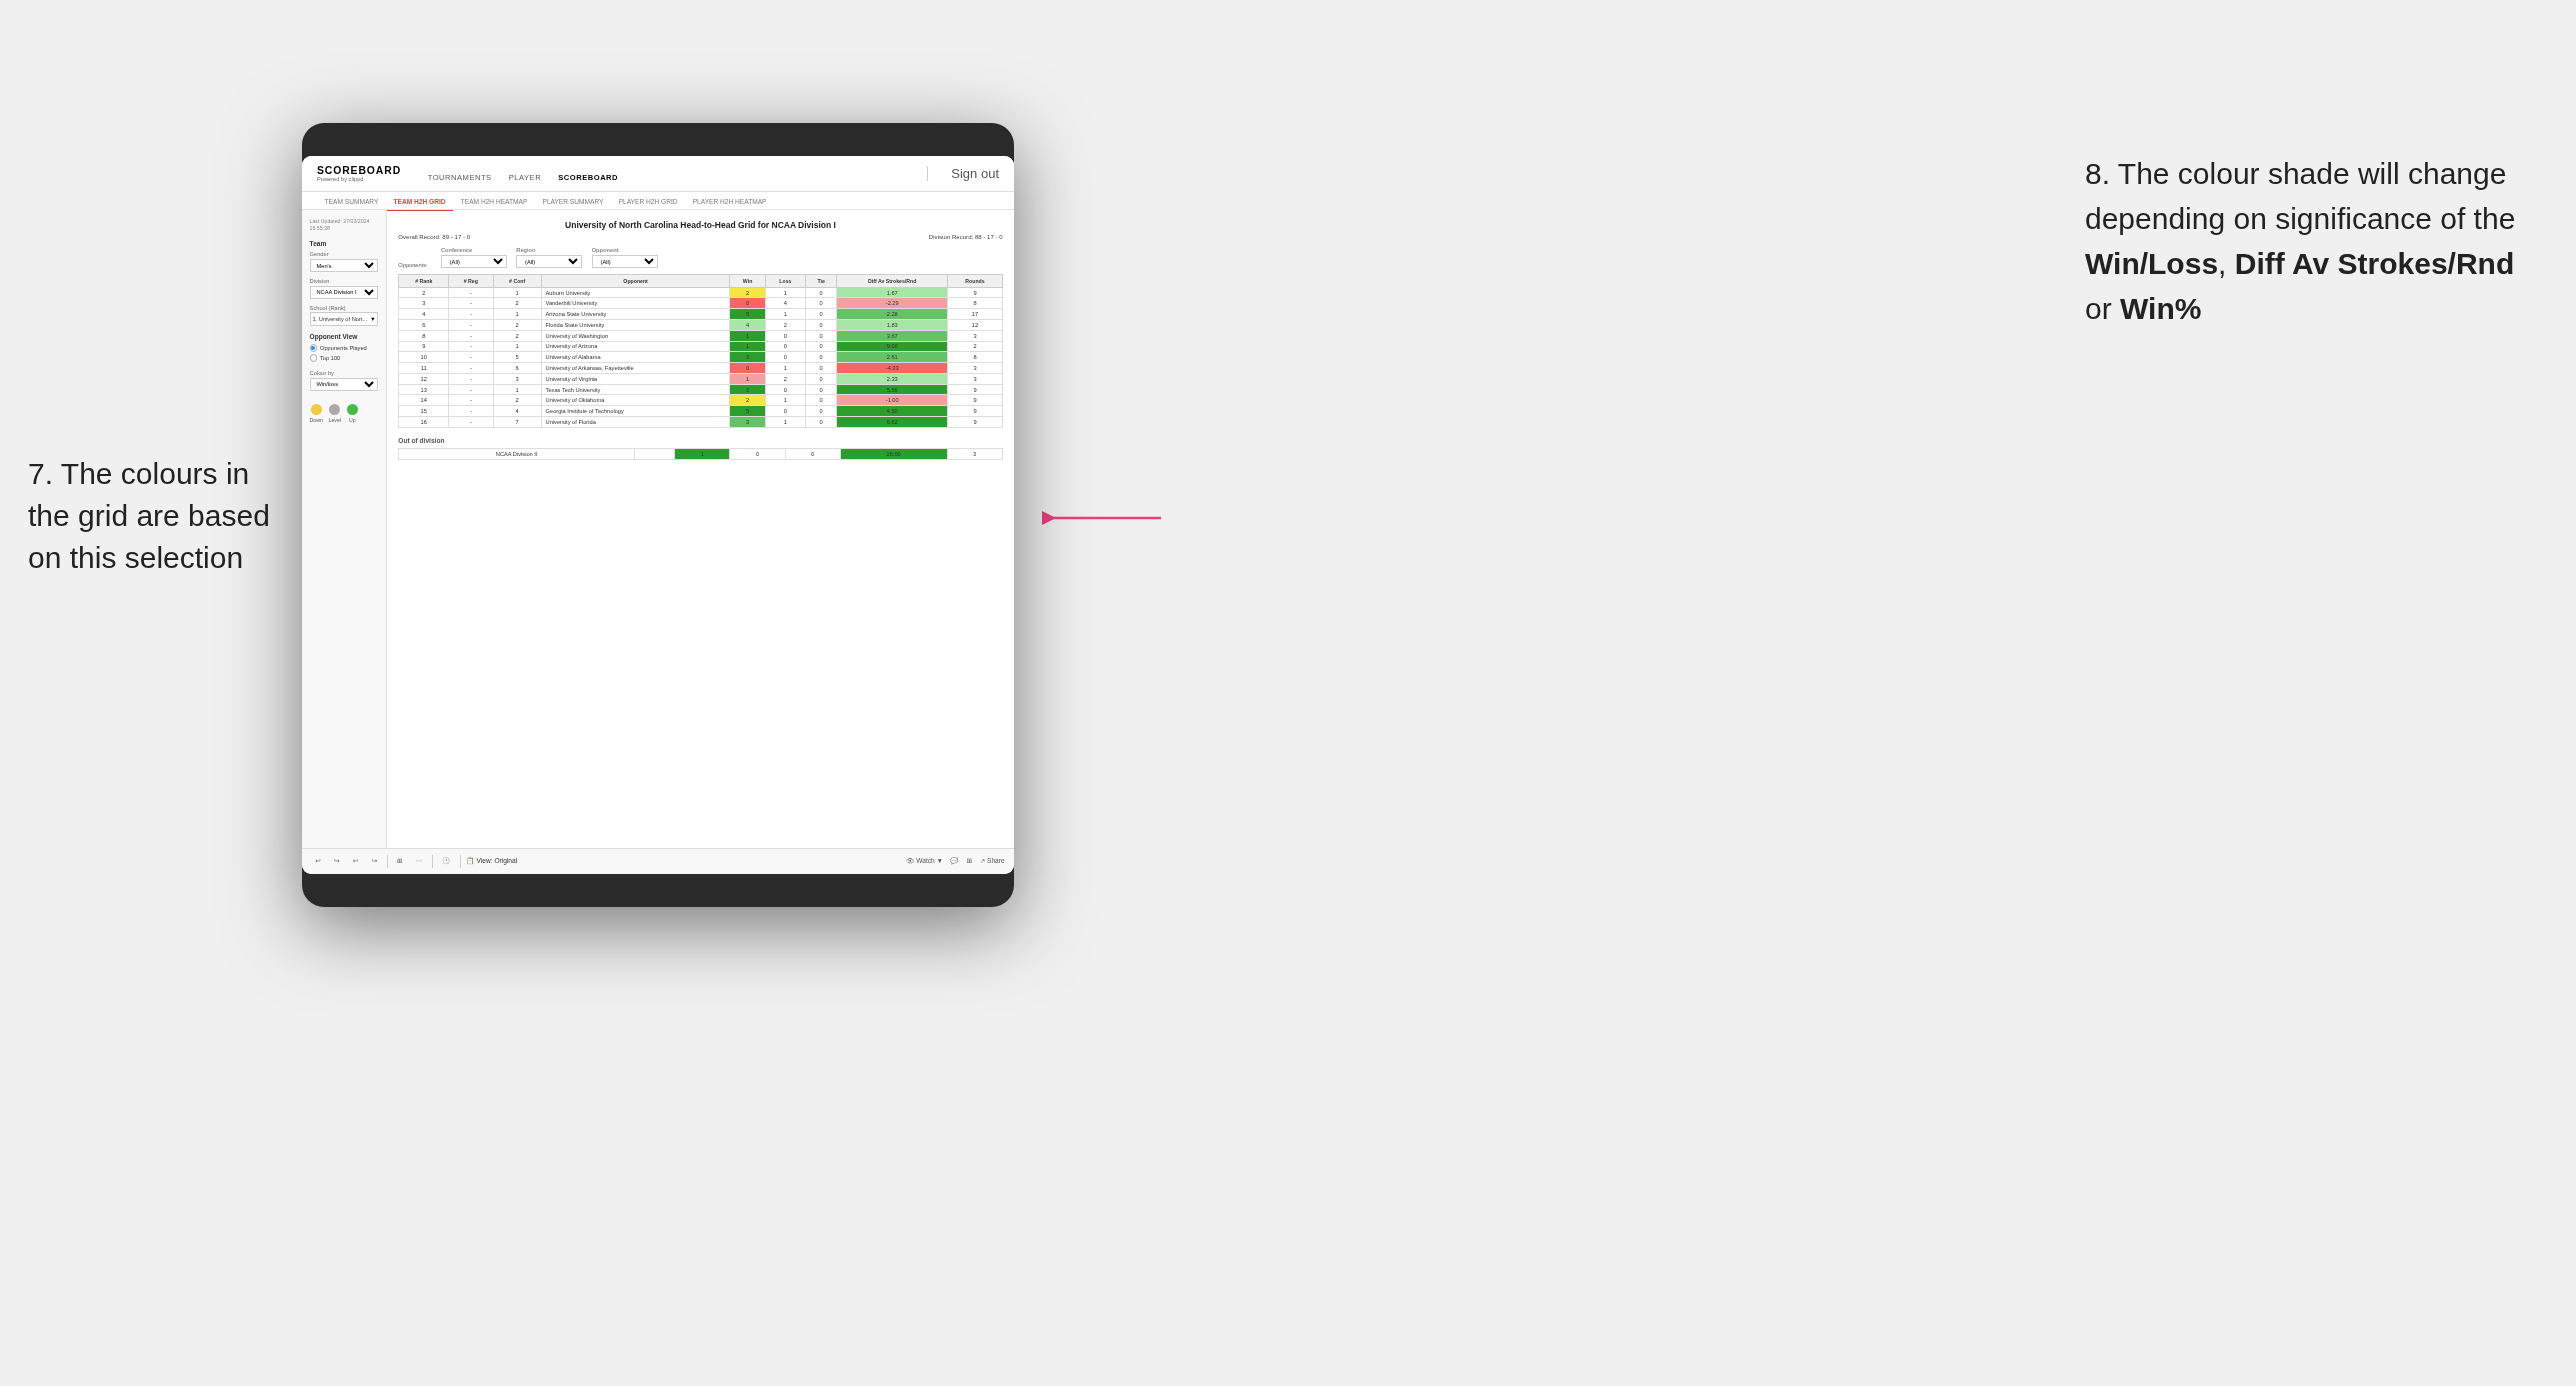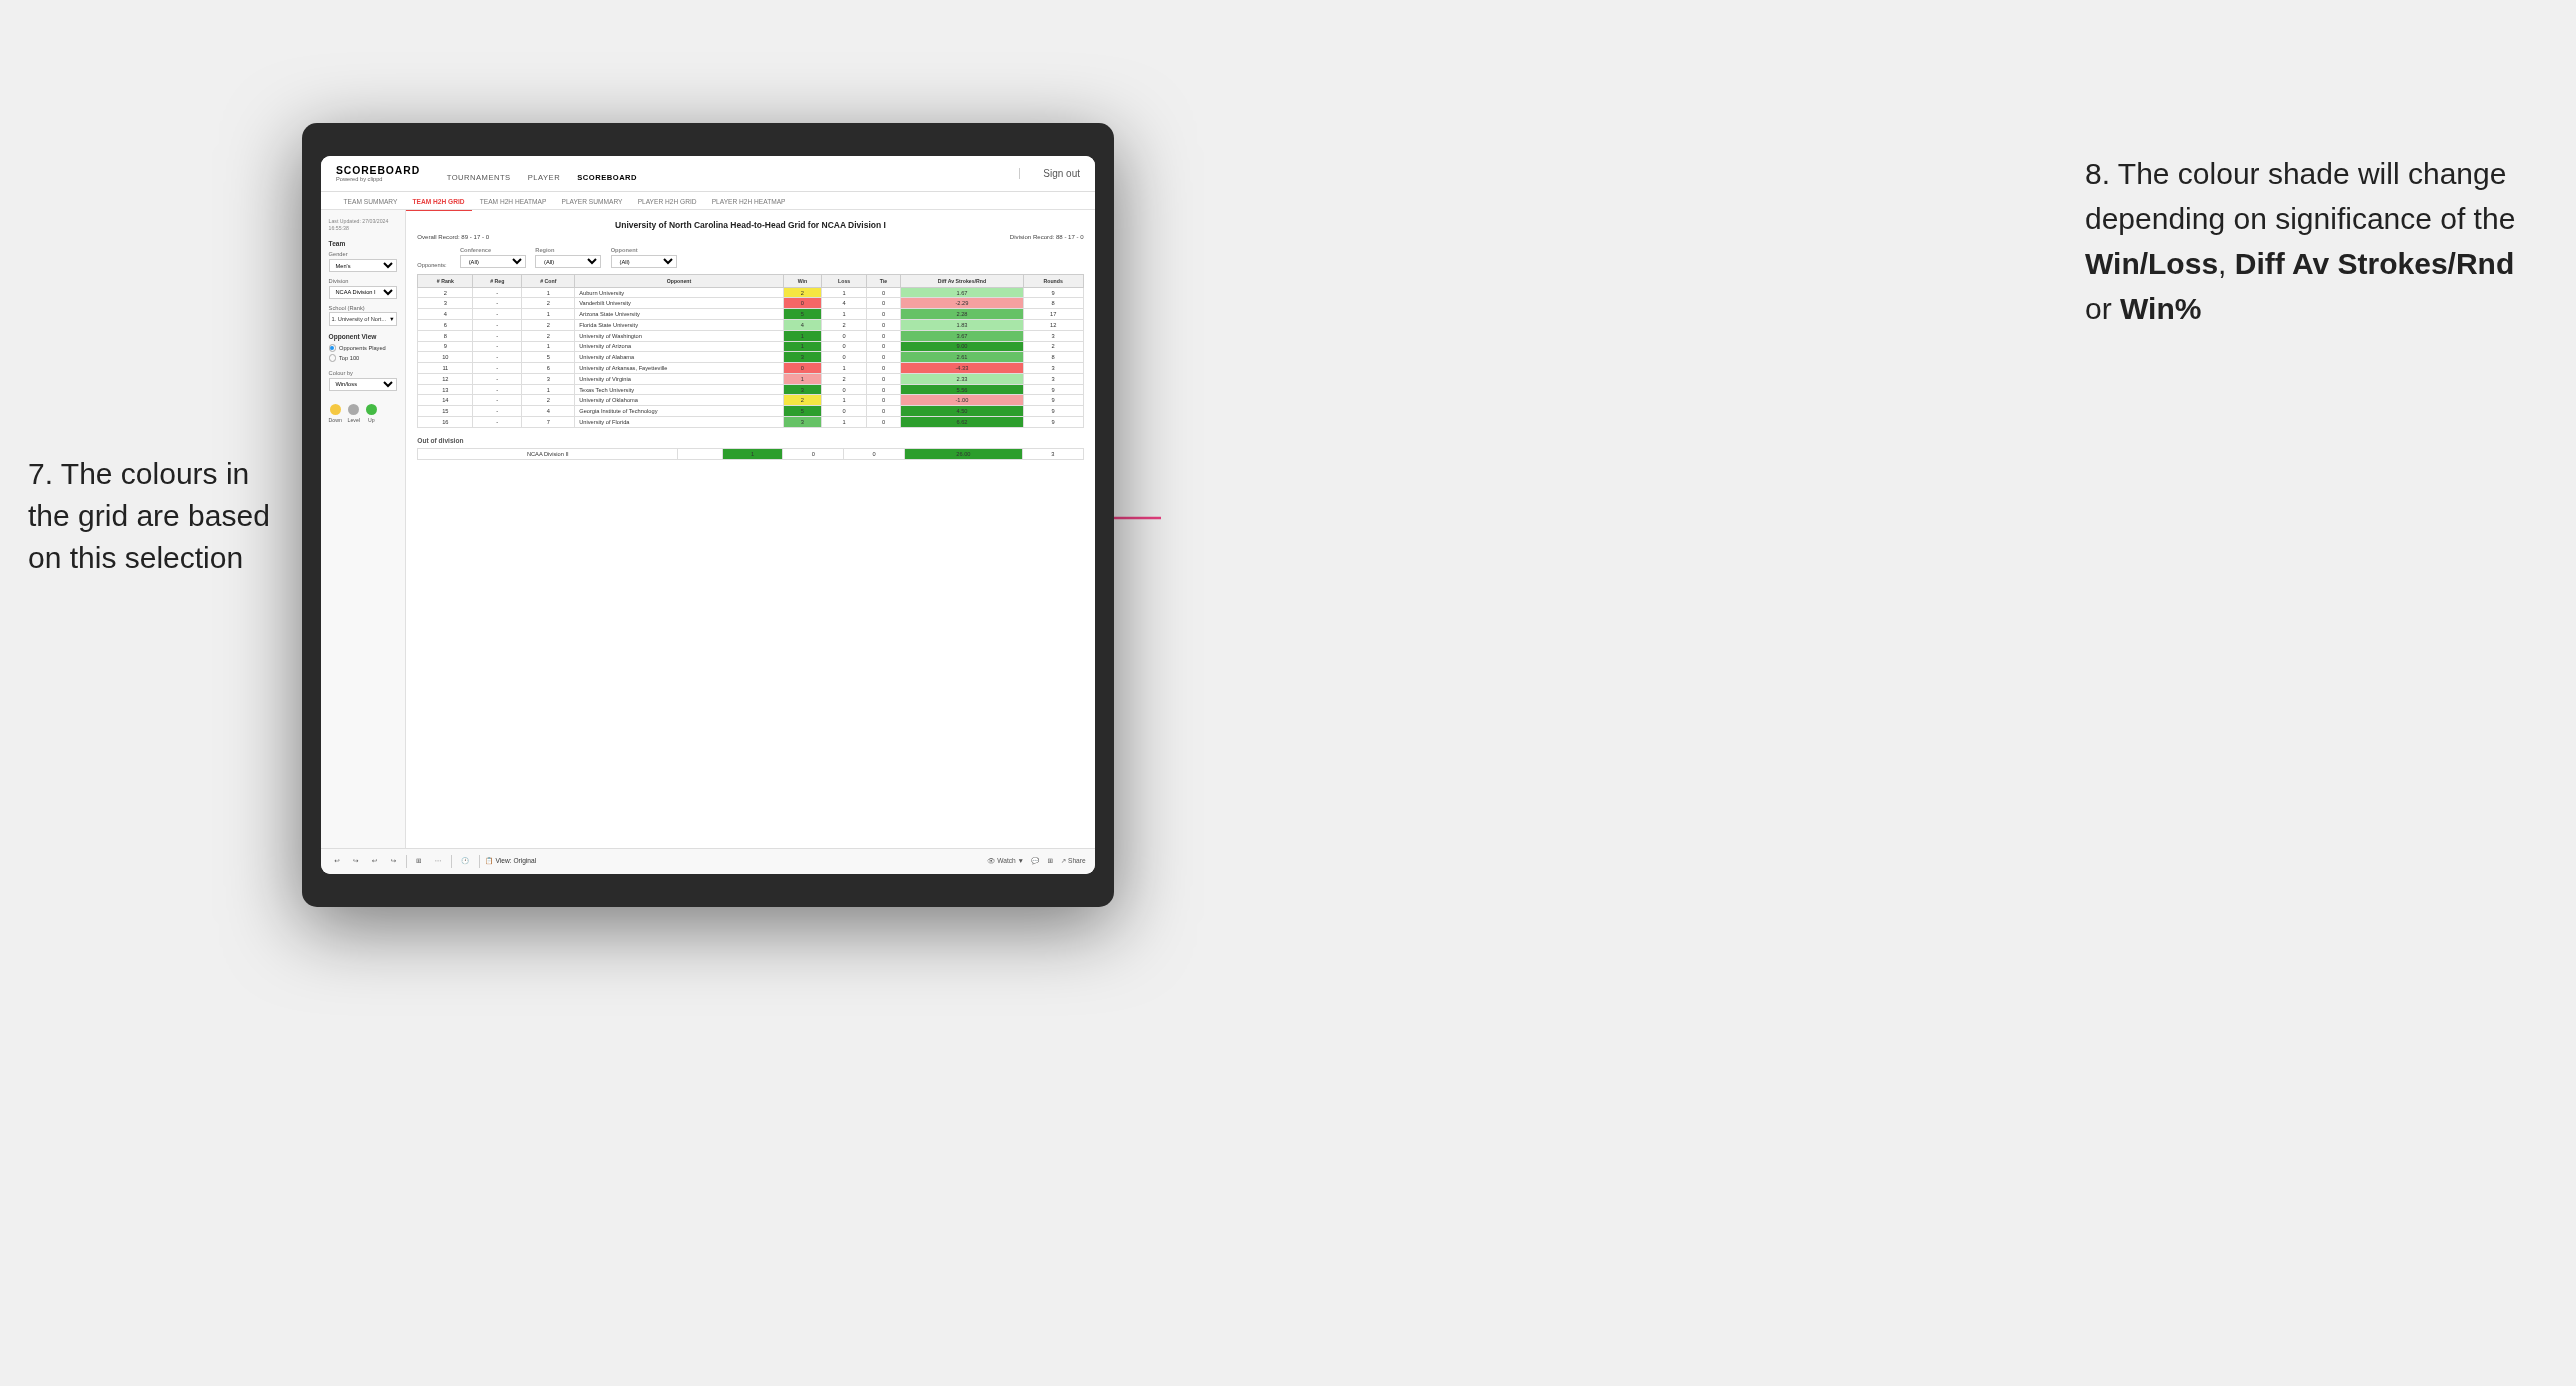--- a/index.html
+++ b/index.html
@@ -38,24 +38,24 @@
     }
     .annotation-right strong {
       font-weight: 800;
     }
 
     
     .tablet {
       position: absolute;
       left: 302px;
       top: 123px;
-      width: 812px;
+      width: 712px;
       height: 784px;
       background: #2a2a2a;
-      border-radius: 15px;
+      border-radius: 22px;
       box-shadow: 0 19px 76px rgba(0,0,0,0.5);
       display: flex;
       align-items: center;
       justify-content: center;
     }
 
     .tablet-screen {
       width: 774px;
       height: 718px;
       background: #fff;
@@ -104,21 +104,21 @@
       cursor: pointer;
       letter-spacing: 0.5px;
       margin-top: 8px;
     }
     .nav-item.active {
       color: #000;
       font-weight: 700;
     }
 
     .sign-out {
-      font-size: 10px;
+      font-size: 13px;
       color: #555;
       border-left: 0.9px solid #ccc;
       padding-left: 23px;
     }
 
     
     .sub-nav {
       display: flex;
       gap: 0;
       background: #fff;

